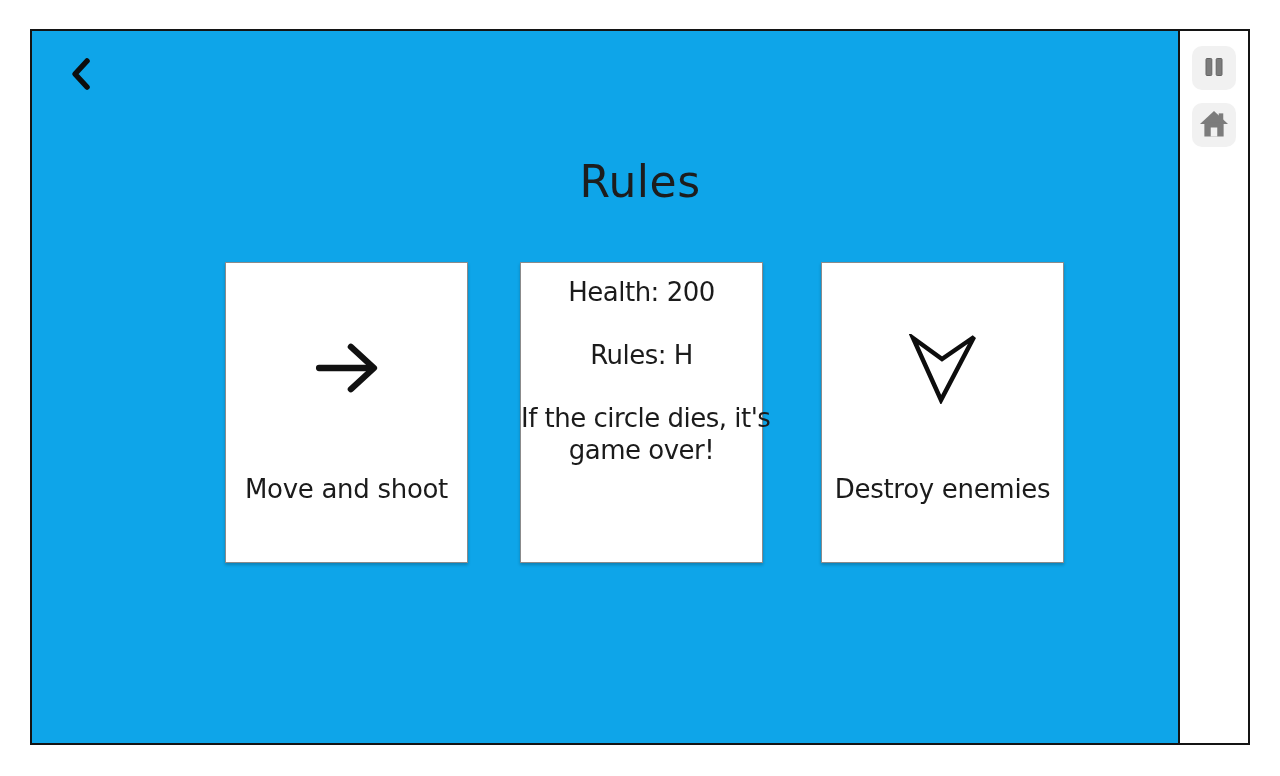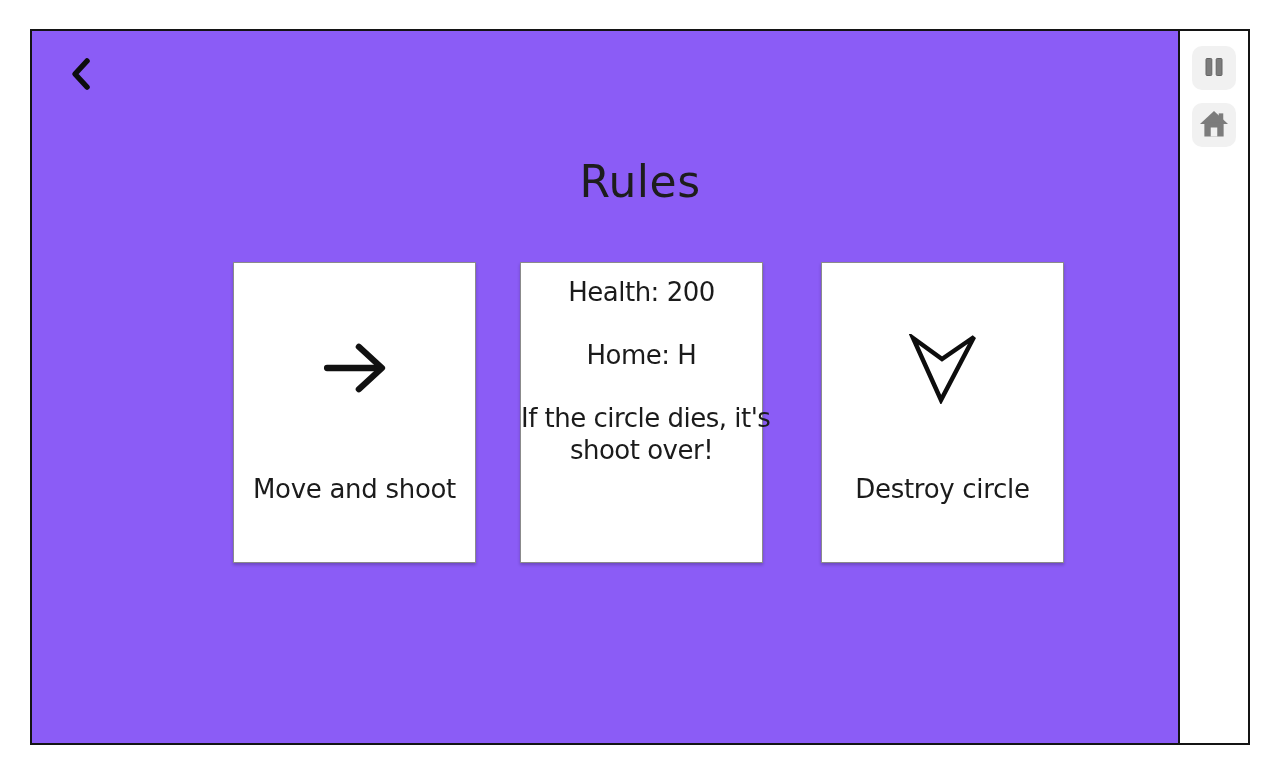--- a/index.html
+++ b/index.html
@@ -10,21 +10,21 @@
     width:1280px; height:776px;
     position:relative;
     overflow:hidden;
   }
   .stage { position:absolute; left:0; top:0; width:1280px; height:776px; background:#fff; }
 
   .frame {
     position:absolute; left:30px; top:29px;
     width:1220px; height:716px;
     border:2px solid #141414;
-    background:#8b5cf6;
+    background:#0ea5e9;
   }
 
   
   .sidebar {
     position:absolute; top:0; right:0;
     width:70px; height:100%;
     border-left:2px solid #141414;
     background:#fff;
   }
   .icon-btn {
@@ -58,21 +58,21 @@
     letter-spacing:0.5px;
   }
 
   .card {
     position:absolute; top:231px;
     width:243px; height:301px;
     background:#fff;
     border:1.5px solid #8b8b8b;
     box-shadow:0 2px 3px rgba(0,0,0,0.22);
   }
-  .card-move    { left:201px;padding-left:24px; }
+  .card-move    { left:193px;padding-left:24px; }
   .card-controls{ left:488px; }
   .card-destroy { left:789px; }
 
   .icon-slot {
     position:absolute; left:0; right:0;
     display:flex; justify-content:center;
   }
   .slot-arrow { top:79px; }
   .slot-dart  { top:71px; }
 
@@ -122,34 +122,34 @@
           <path d="M37 5 L61 27 L37 49" fill="none" stroke="#111" stroke-width="6.5" stroke-linecap="round" stroke-linejoin="round"></path>
         </svg>
       </div>
       <div class="card-caption">Move and shoot</div>
     </div>
 
     <div class="card card-controls">
       <div class="rules-lines">
         <div class="rline">Health: 200</div>
         <div class="rline"></div>
-        <div class="rline">Home: H</div>
+        <div class="rline">Rules: H</div>
         <div class="rline"></div>
         <div class="rline">If the circle dies, it's</div>
-        <div class="rline">shoot over!</div>
+        <div class="rline">game over!</div>
       </div>
     </div>
 
     <div class="card card-destroy">
       <div class="icon-slot slot-dart">
         <svg width="68" height="70" viewBox="0 0 68 70">
           <path d="M4 4 L33 25 L65 3 L32 66 Z" fill="none" stroke="#0d0d0d" stroke-width="4.5" stroke-linejoin="miter"></path>
         </svg>
       </div>
-      <div class="card-caption">Destroy circle</div>
+      <div class="card-caption">Destroy enemies</div>
     </div>
 
     <div class="sidebar">
       <button class="icon-btn btn-pause">
         <span>
           <svg width="22" height="22" viewBox="0 0 22 22">
             <rect x="3" y="2.5" width="5.8" height="17" rx="1" fill="#7c7c7c" stroke="#646464" stroke-width="1"></rect>
             <rect x="13.2" y="2.5" width="5.8" height="17" rx="1" fill="#7c7c7c" stroke="#646464" stroke-width="1"></rect>
           </svg>
         </span>

